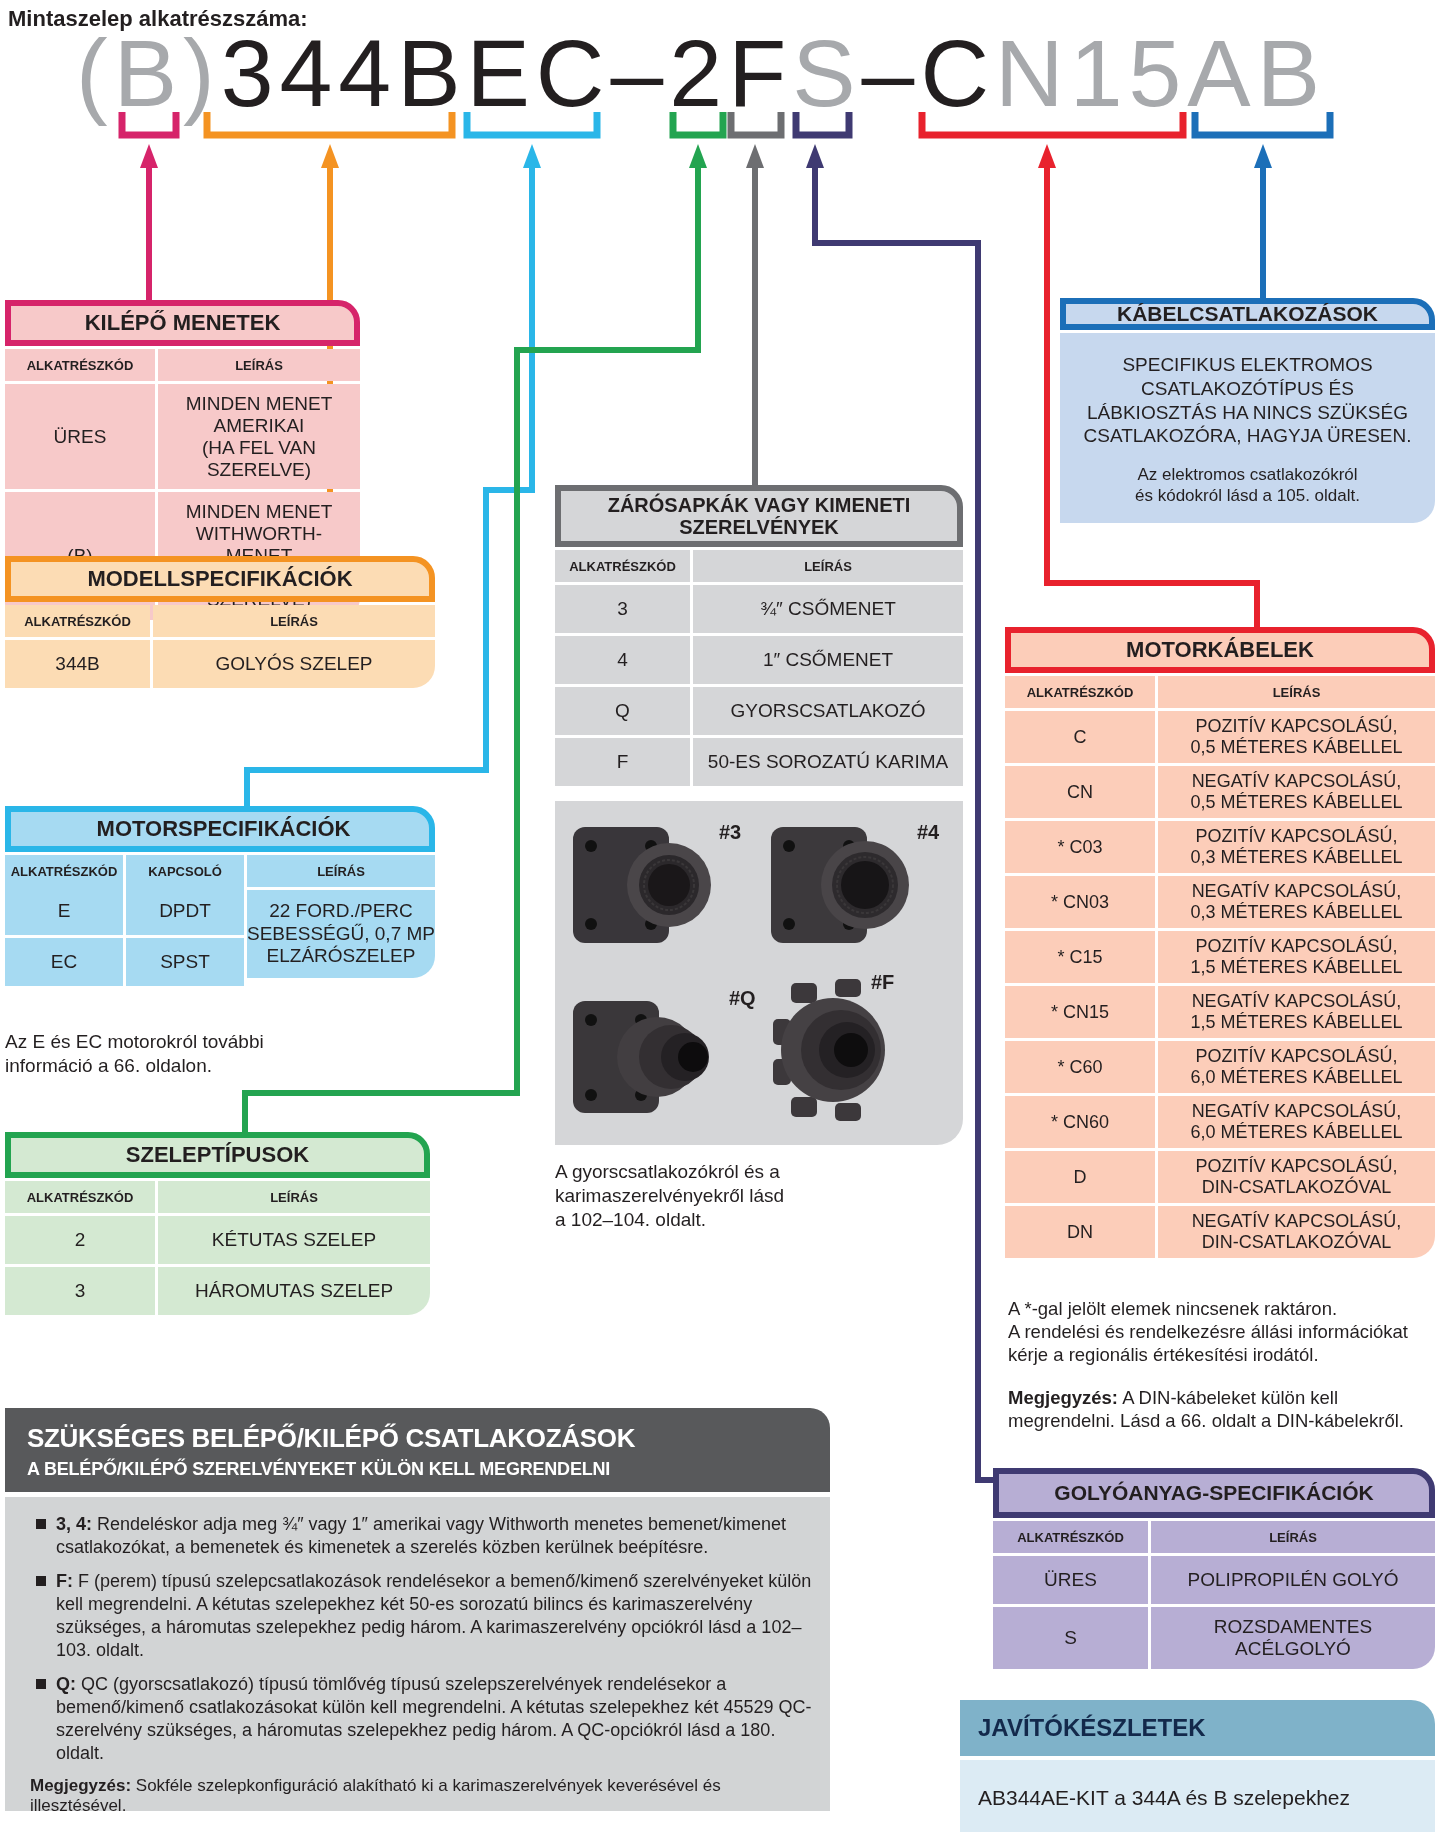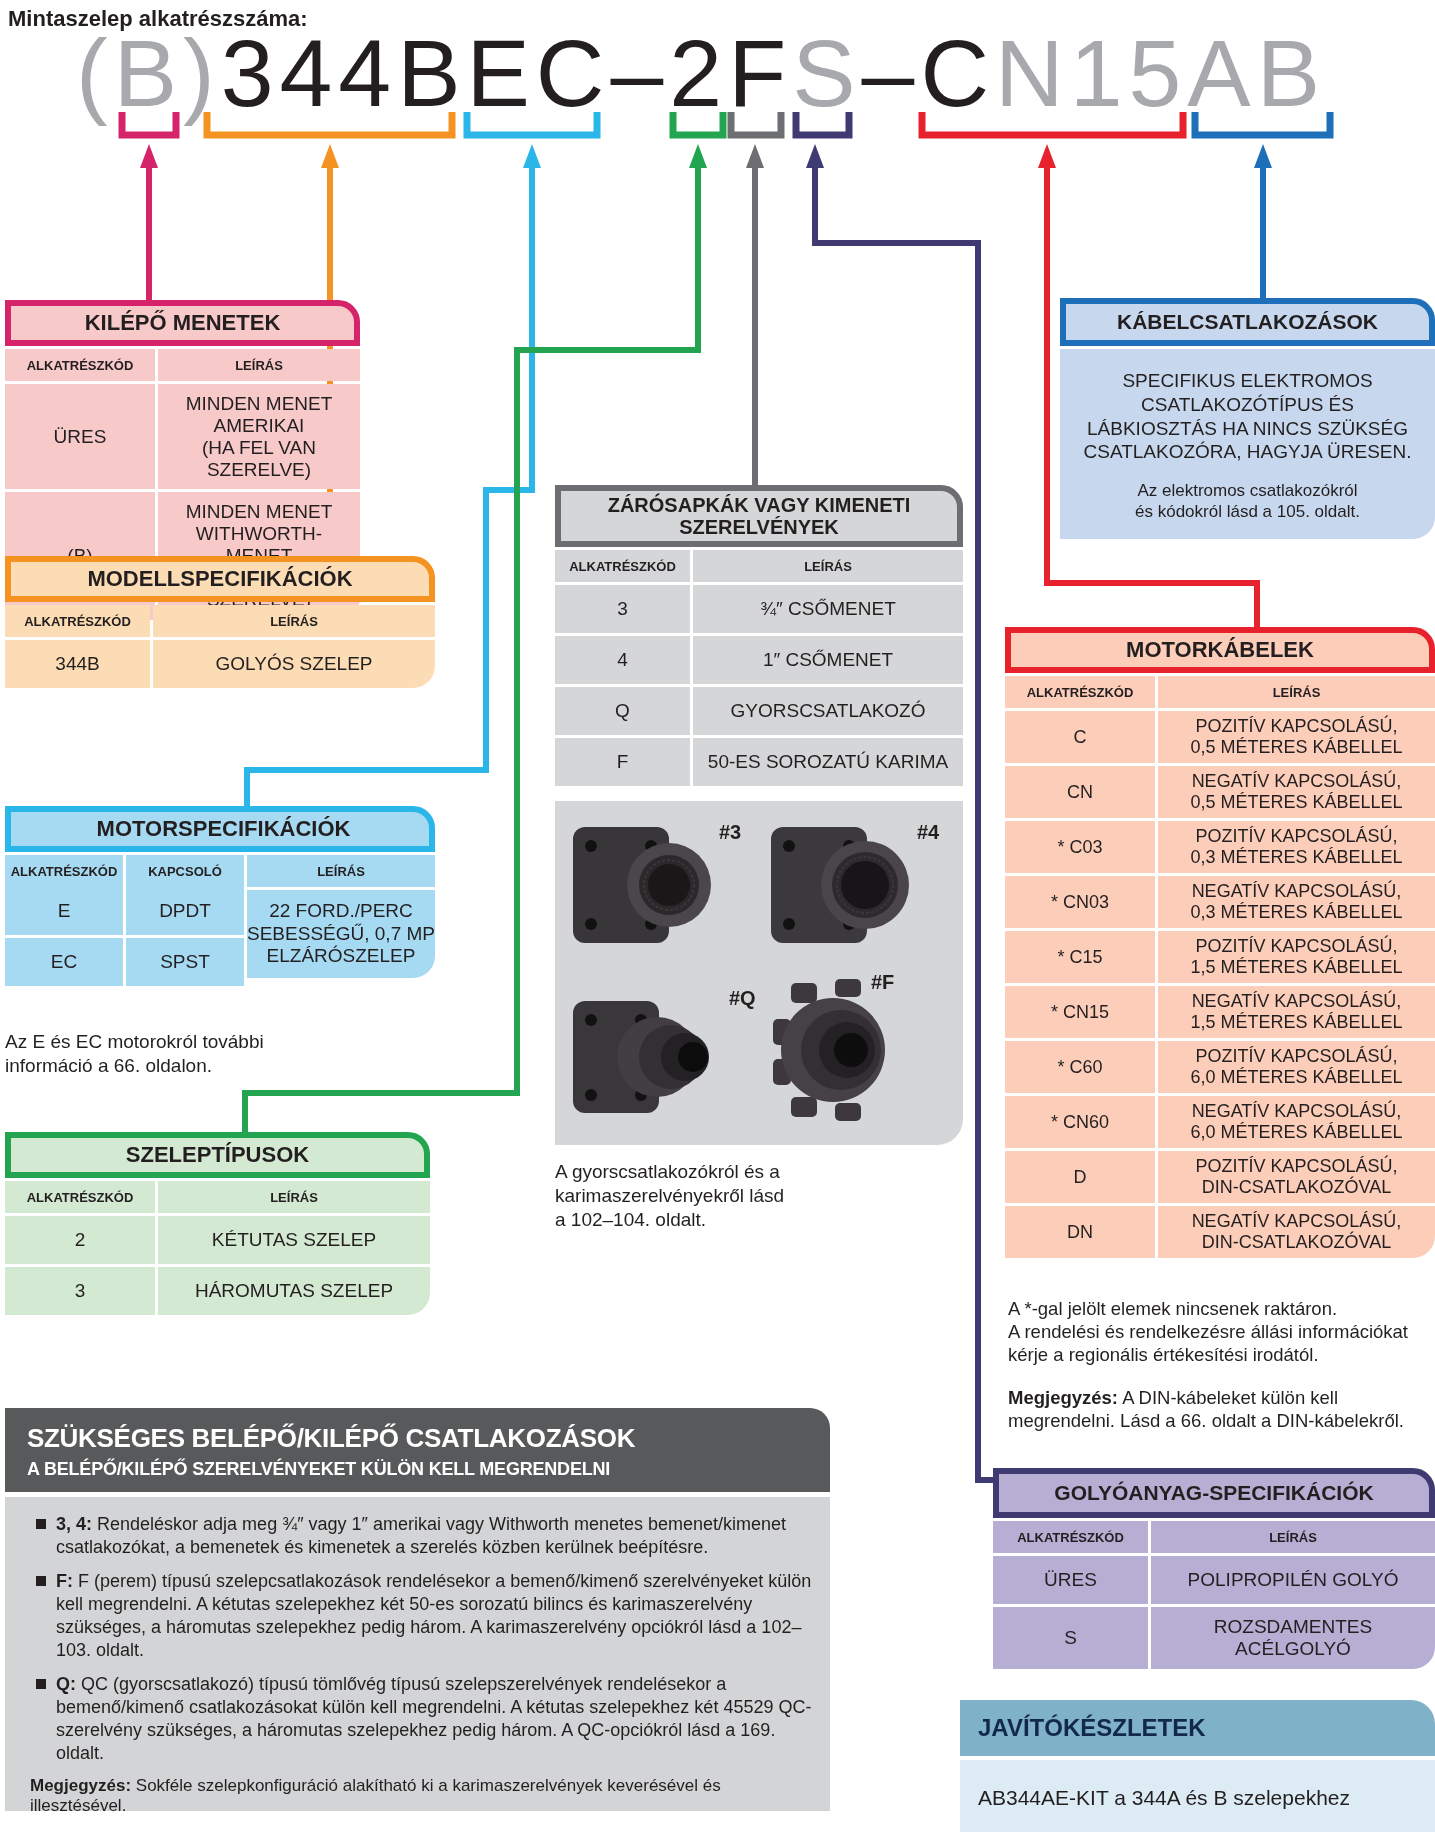--- a/index.html
+++ b/index.html
@@ -74,21 +74,21 @@
   #t-golyo .c0{width:155px;}
   
   #photo-area{position:absolute;left:555px;top:801px;width:408px;height:344px;z-index:2;
       background:var(--gray_fill);border-radius:0 0 26px 0;}
   .photo-cell{position:absolute;}
   .photo-label{position:absolute;font-weight:bold;font-size:20px;color:#231f20;}
   
   .note{position:absolute;z-index:2;font-size:19px;line-height:1.25;white-space:pre-line;}
   
   #kabel-box{position:absolute;left:1060px;top:298px;width:375px;z-index:2;}
-  #kabel-box .thdr{border-color:var(--blue);background:var(--blue_fill);height:48px;font-size:21px;}
+  #kabel-box .thdr{border-color:var(--blue);background:var(--blue_fill);height:32px;font-size:21px;}
   #kabel-body{box-sizing:border-box;margin-top:3px;background:var(--blue_fill);
       border-radius:0 0 22px 0;padding:20px 12px 16px 12px;text-align:center;}
   #kabel-body .p1{font-size:19px;line-height:1.25;white-space:pre-line;}
   #kabel-body .p2{font-size:17px;line-height:1.25;white-space:pre-line;margin-top:16px;}
   
   #javito{position:absolute;left:960px;top:1700px;width:475px;z-index:2;}
   #javito-hdr{box-sizing:border-box;height:56px;background:var(--steel);
       border-radius:0 24px 0 0;display:flex;align-items:center;padding-left:18px;
       font-weight:bold;font-size:24px;color:#13294b;}
   #javito-body{box-sizing:border-box;margin-top:4px;height:76px;background:var(--steel_fill);
@@ -427,20 +427,20 @@
           <div class="bullet-row">
             <span class="bullet-sq"></span>
             <div><span class="bullet-lead">3, 4: </span><span>Rendeléskor adja meg ¾″ vagy 1″ amerikai vagy Withworth menetes bemenet/kimenet csatlakozókat, a bemenetek és kimenetek a szerelés közben kerülnek beépítésre.</span></div>
           </div>
           <div class="bullet-row">
             <span class="bullet-sq"></span>
             <div><span class="bullet-lead">F: </span><span>F (perem) típusú szelepcsatlakozások rendelésekor a bemenő/kimenő szerelvényeket külön kell megrendelni. A kétutas szelepekhez két 50-es sorozatú bilincs és karimaszerelvény szükséges, a háromutas szelepekhez pedig három. A karimaszerelvény opciókról lásd a 102–103. oldalt.</span></div>
           </div>
           <div class="bullet-row">
             <span class="bullet-sq"></span>
-            <div><span class="bullet-lead">Q: </span><span>QC (gyorscsatlakozó) típusú tömlővég típusú szelepszerelvények rendelésekor a bemenő/kimenő csatlakozásokat külön kell megrendelni. A kétutas szelepekhez két 45529 QC-szerelvény szükséges, a háromutas szelepekhez pedig három. A QC-opciókról lásd a 169. oldalt.</span></div>
+            <div><span class="bullet-lead">Q: </span><span>QC (gyorscsatlakozó) típusú tömlővég típusú szelepszerelvények rendelésekor a bemenő/kimenő csatlakozásokat külön kell megrendelni. A kétutas szelepekhez két 45529 QC-szerelvény szükséges, a háromutas szelepekhez pedig három. A QC-opciókról lásd a 180. oldalt.</span></div>
           </div>
         </div>
       <div id="req-footer"><b>Megjegyzés:</b><span> Sokféle szelepkonfiguráció alakítható ki a karimaszerelvények keverésével és illesztésével.</span></div>
     </div>
   </div>
 
 </div>
 
 </body></html>

